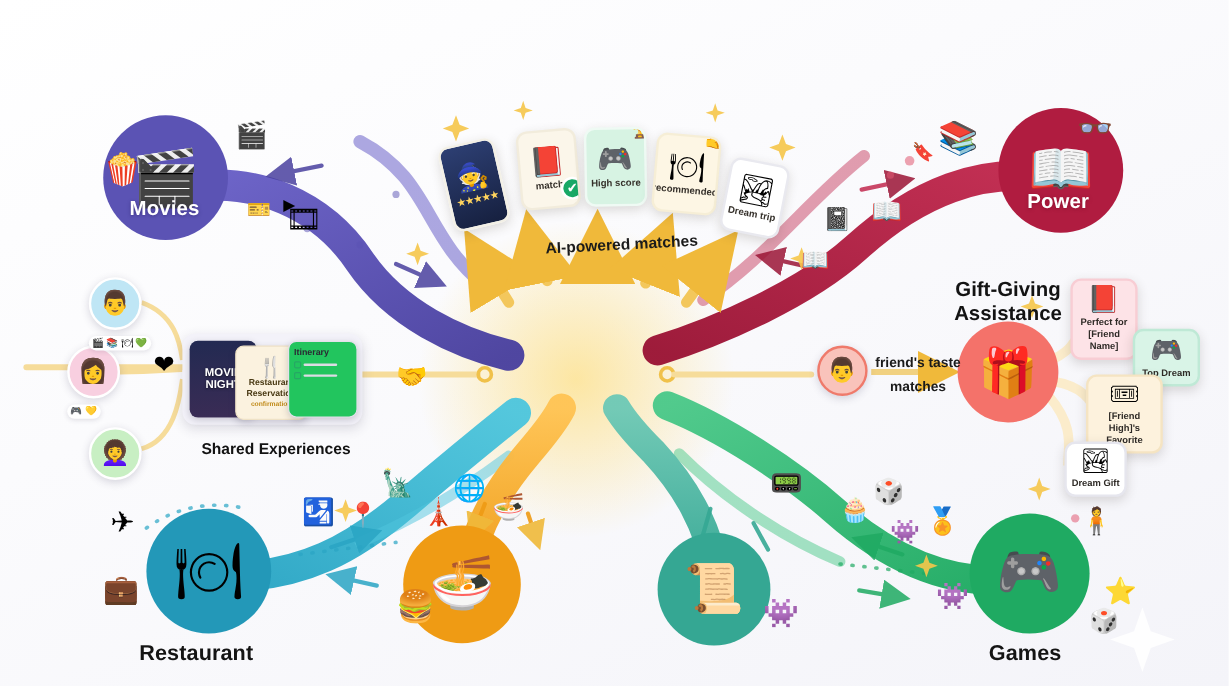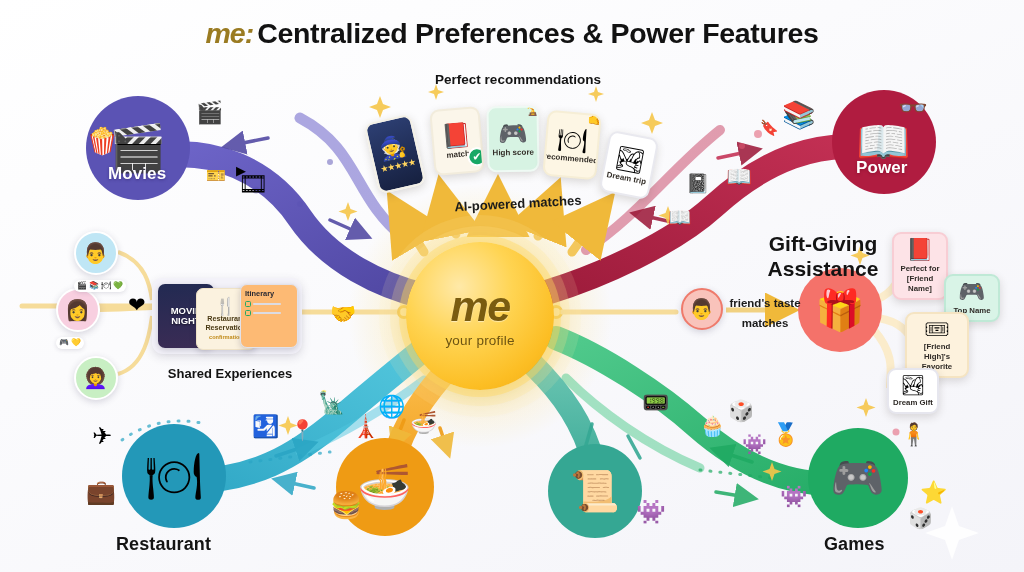--- a/index.html
+++ b/index.html
@@ -94,21 +94,21 @@
   #cat-menu .bub { width: 94px; height: 94px; background: #35a793; }
 
   
   .sect-head {
     position: absolute; font-weight: bold; color: #131313;
     text-align: center; line-height: 1.18; z-index: 30;
   }
   #head-perfect { left: 383px; top: 72px; width: 270px; font-size: 13.5px; }
   #head-connect { left: 148px; top: 252px; width: 160px; font-size: 15.5px; }
   #head-shared  { left: 160px; top: 366px; width: 140px; font-size: 13px; }
-  #head-gift    { left: 765px; top: 232px; width: 116px; font-size: 21px; }
+  #head-gift    { left: 782px; top: 232px; width: 116px; font-size: 17px; }
   #lbl-ai {
     position: absolute; left: 443px; top: 196px; width: 150px;
     font-size: 13px; font-weight: bold; color: #1b1b1b;
     text-align: center; transform: rotate(-3deg); z-index: 30;
   }
   #lbl-taste {
     position: absolute; left: 724px; top: 293px; width: 82px;
     font-size: 11.5px; font-weight: bold; color: #1b1b1b;
     text-align: center; line-height: 1.75; z-index: 30;
   }
@@ -183,21 +183,21 @@
     text-align: center; }
   #sx1 { left: 6px; top: 6px; width: 56px; height: 64px;
     background: linear-gradient(175deg,#222a52,#3b2c55); }
   #sx1 .sx-t { color: #fff; font-size: 9.5px; font-weight: bold; line-height: 1.05;
     text-shadow: 0 1px 2px rgba(0,0,0,.6); }
   #sx2 { left: 44px; top: 10px; width: 60px; height: 62px;
     background: #fbf2df; border: 1px solid #efe2c6; }
   #sx2 .sx-t { color: #4a3a14; font-size: 7.2px; font-weight: bold; line-height: 1.22; }
   #sx2 .sx-s { color: #c08a18; font-size: 5.6px; font-weight: bold; margin-top: 1px; }
   #sx3 { left: 88px; top: 6px; width: 58px; height: 64px;
-    background: #fdba74; border: 1px solid #e2e2ea;
+    background: #22c55e; border: 1px solid #e2e2ea;
     justify-content: flex-start; align-items: flex-start; padding: 4px; }
   #sx3 .sx-t { color: #2a2a33; font-size: 7.4px; font-weight: bold; }
   .ckrow { display: flex; align-items: center; gap: 2px; margin-top: 3px; }
   .ckbox { width: 6px; height: 6px; border-radius: 1.5px; border: 1px solid #27a765; }
   .ckline { width: 28px; height: 2px; border-radius: 1px; background: #dcdce4; }
 
   
   .av {
     position: absolute; border-radius: 50%;
     display: flex; align-items: center; justify-content: center;
@@ -336,34 +336,26 @@
 
     <g stroke="#2aa5c4" stroke-width="3" stroke-linecap="round" stroke-dasharray="1 9" opacity=".7">
       <path d="M250,462 L330,452" fill="none"></path>
       <path d="M122,440 C150,420 180,418 206,424" fill="none"></path>
     </g>
     <g stroke="#1faa62" stroke-width="3" stroke-linecap="round" stroke-dasharray="1 9" opacity=".7">
       <path d="M700,470 L772,478" fill="none"></path>
     </g>
   </svg>
 
-  <div id="title">
-    <span class="me">me:</span><span>Centralized Preferences &amp; Power Features</span>
-  </div>
-
-  <div class="sect-head" id="head-perfect">Perfect recommendations</div>
+
   <div id="lbl-ai">AI-powered matches</div>
   <div class="sect-head" id="head-shared">Shared Experiences</div>
   <div class="sect-head" id="head-gift">Gift-Giving Assistance</div>
   <div id="lbl-taste">friend's taste matches</div>
 
-  <div id="hub">
-    <div class="hub-me">me</div>
-    <div class="hub-sub">your profile</div>
-  </div>
 
   <div class="cat" id="cat-movies">
     <div class="bub">
       <span class="glyph" style="font-size:46px">🎬</span>
     </div>
     <div class="cat-label">Movies</div>
   </div>
 
   <div class="cat" id="cat-books">
     <div class="bub">
@@ -429,21 +421,21 @@
   <div id="gift-node">
     <span>🎁</span>
   </div>
 
   <div class="gcard" id="gc1">
     <span class="gc-ico" style="font-size:22px">📕</span>
     <span class="gc-cap">Perfect for [Friend Name]</span>
   </div>
   <div class="gcard" id="gc2">
     <span class="gc-ico" style="font-size:22px">🎮</span>
-    <span class="gc-cap">Top Name</span>
+    <span class="gc-cap">Top Dream</span>
   </div>
   <div class="gcard" id="gc3">
     <span class="gc-ico" style="font-size:20px">🎟</span>
     <span class="gc-cap">[Friend High]'s Favorite</span>
   </div>
   <div class="gcard" id="gc4">
     <span class="gc-ico" style="font-size:20px">🏞</span>
     <span class="gc-cap">Dream Gift</span>
   </div>
 

